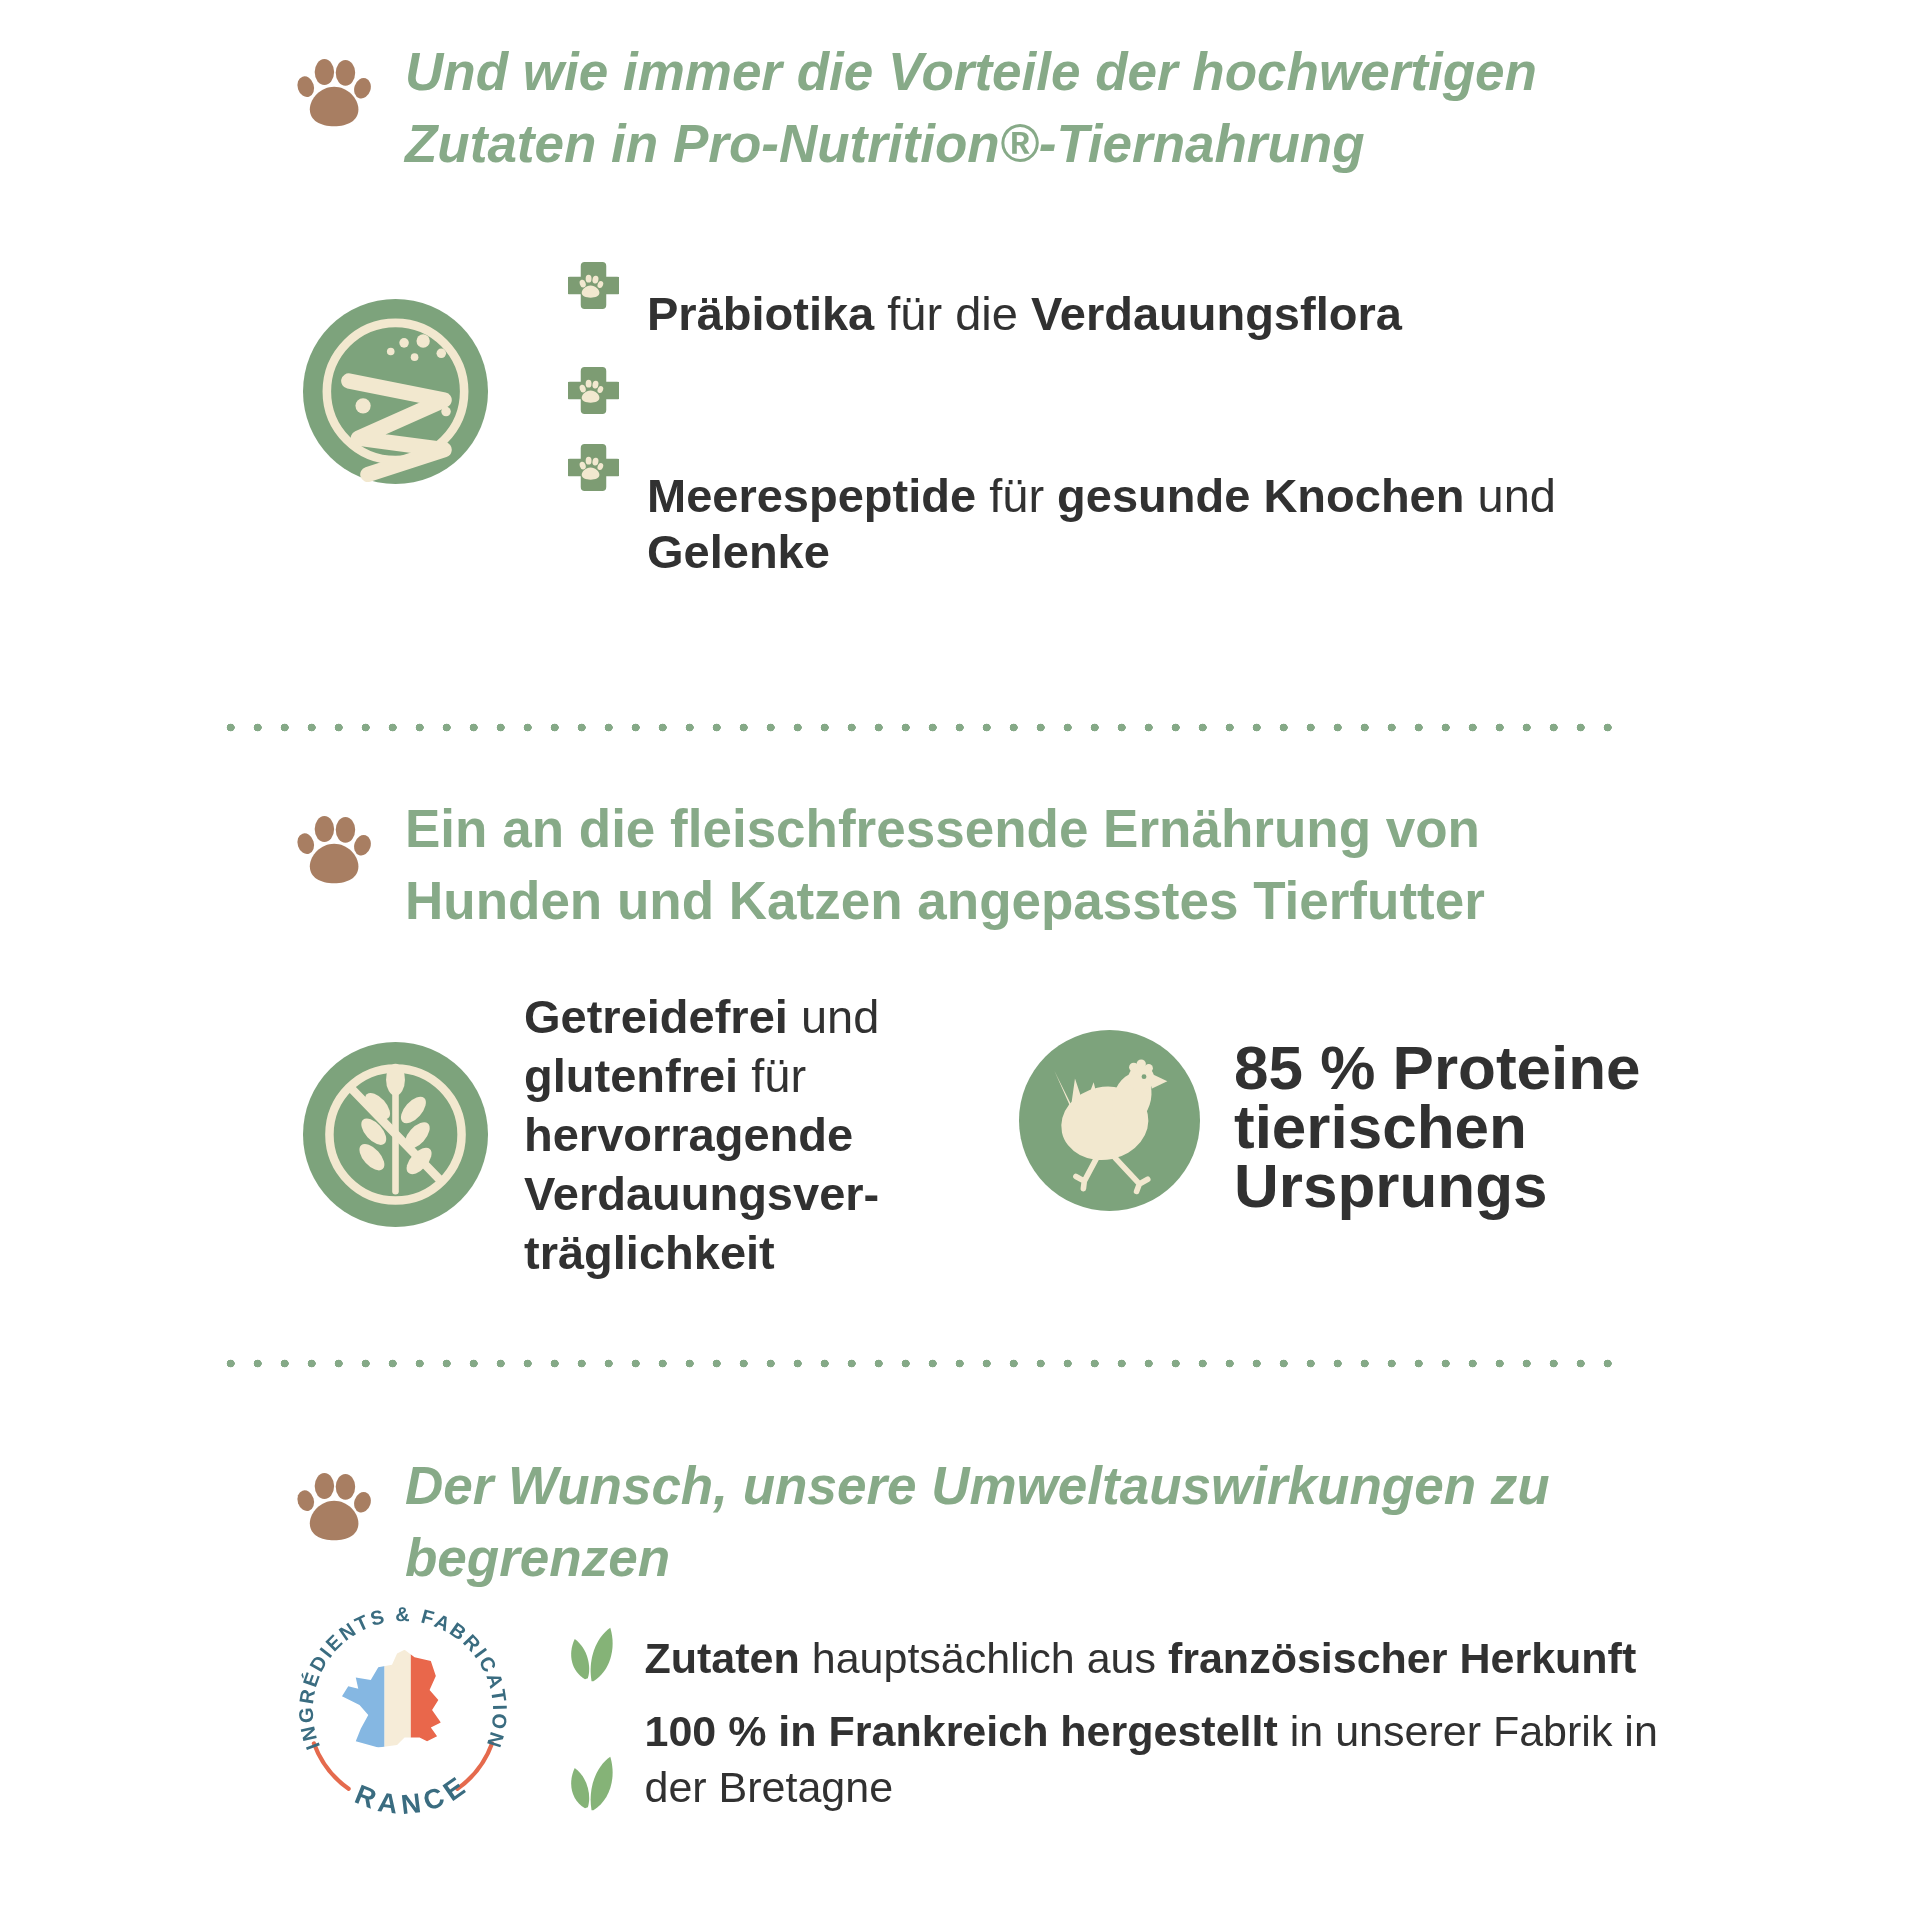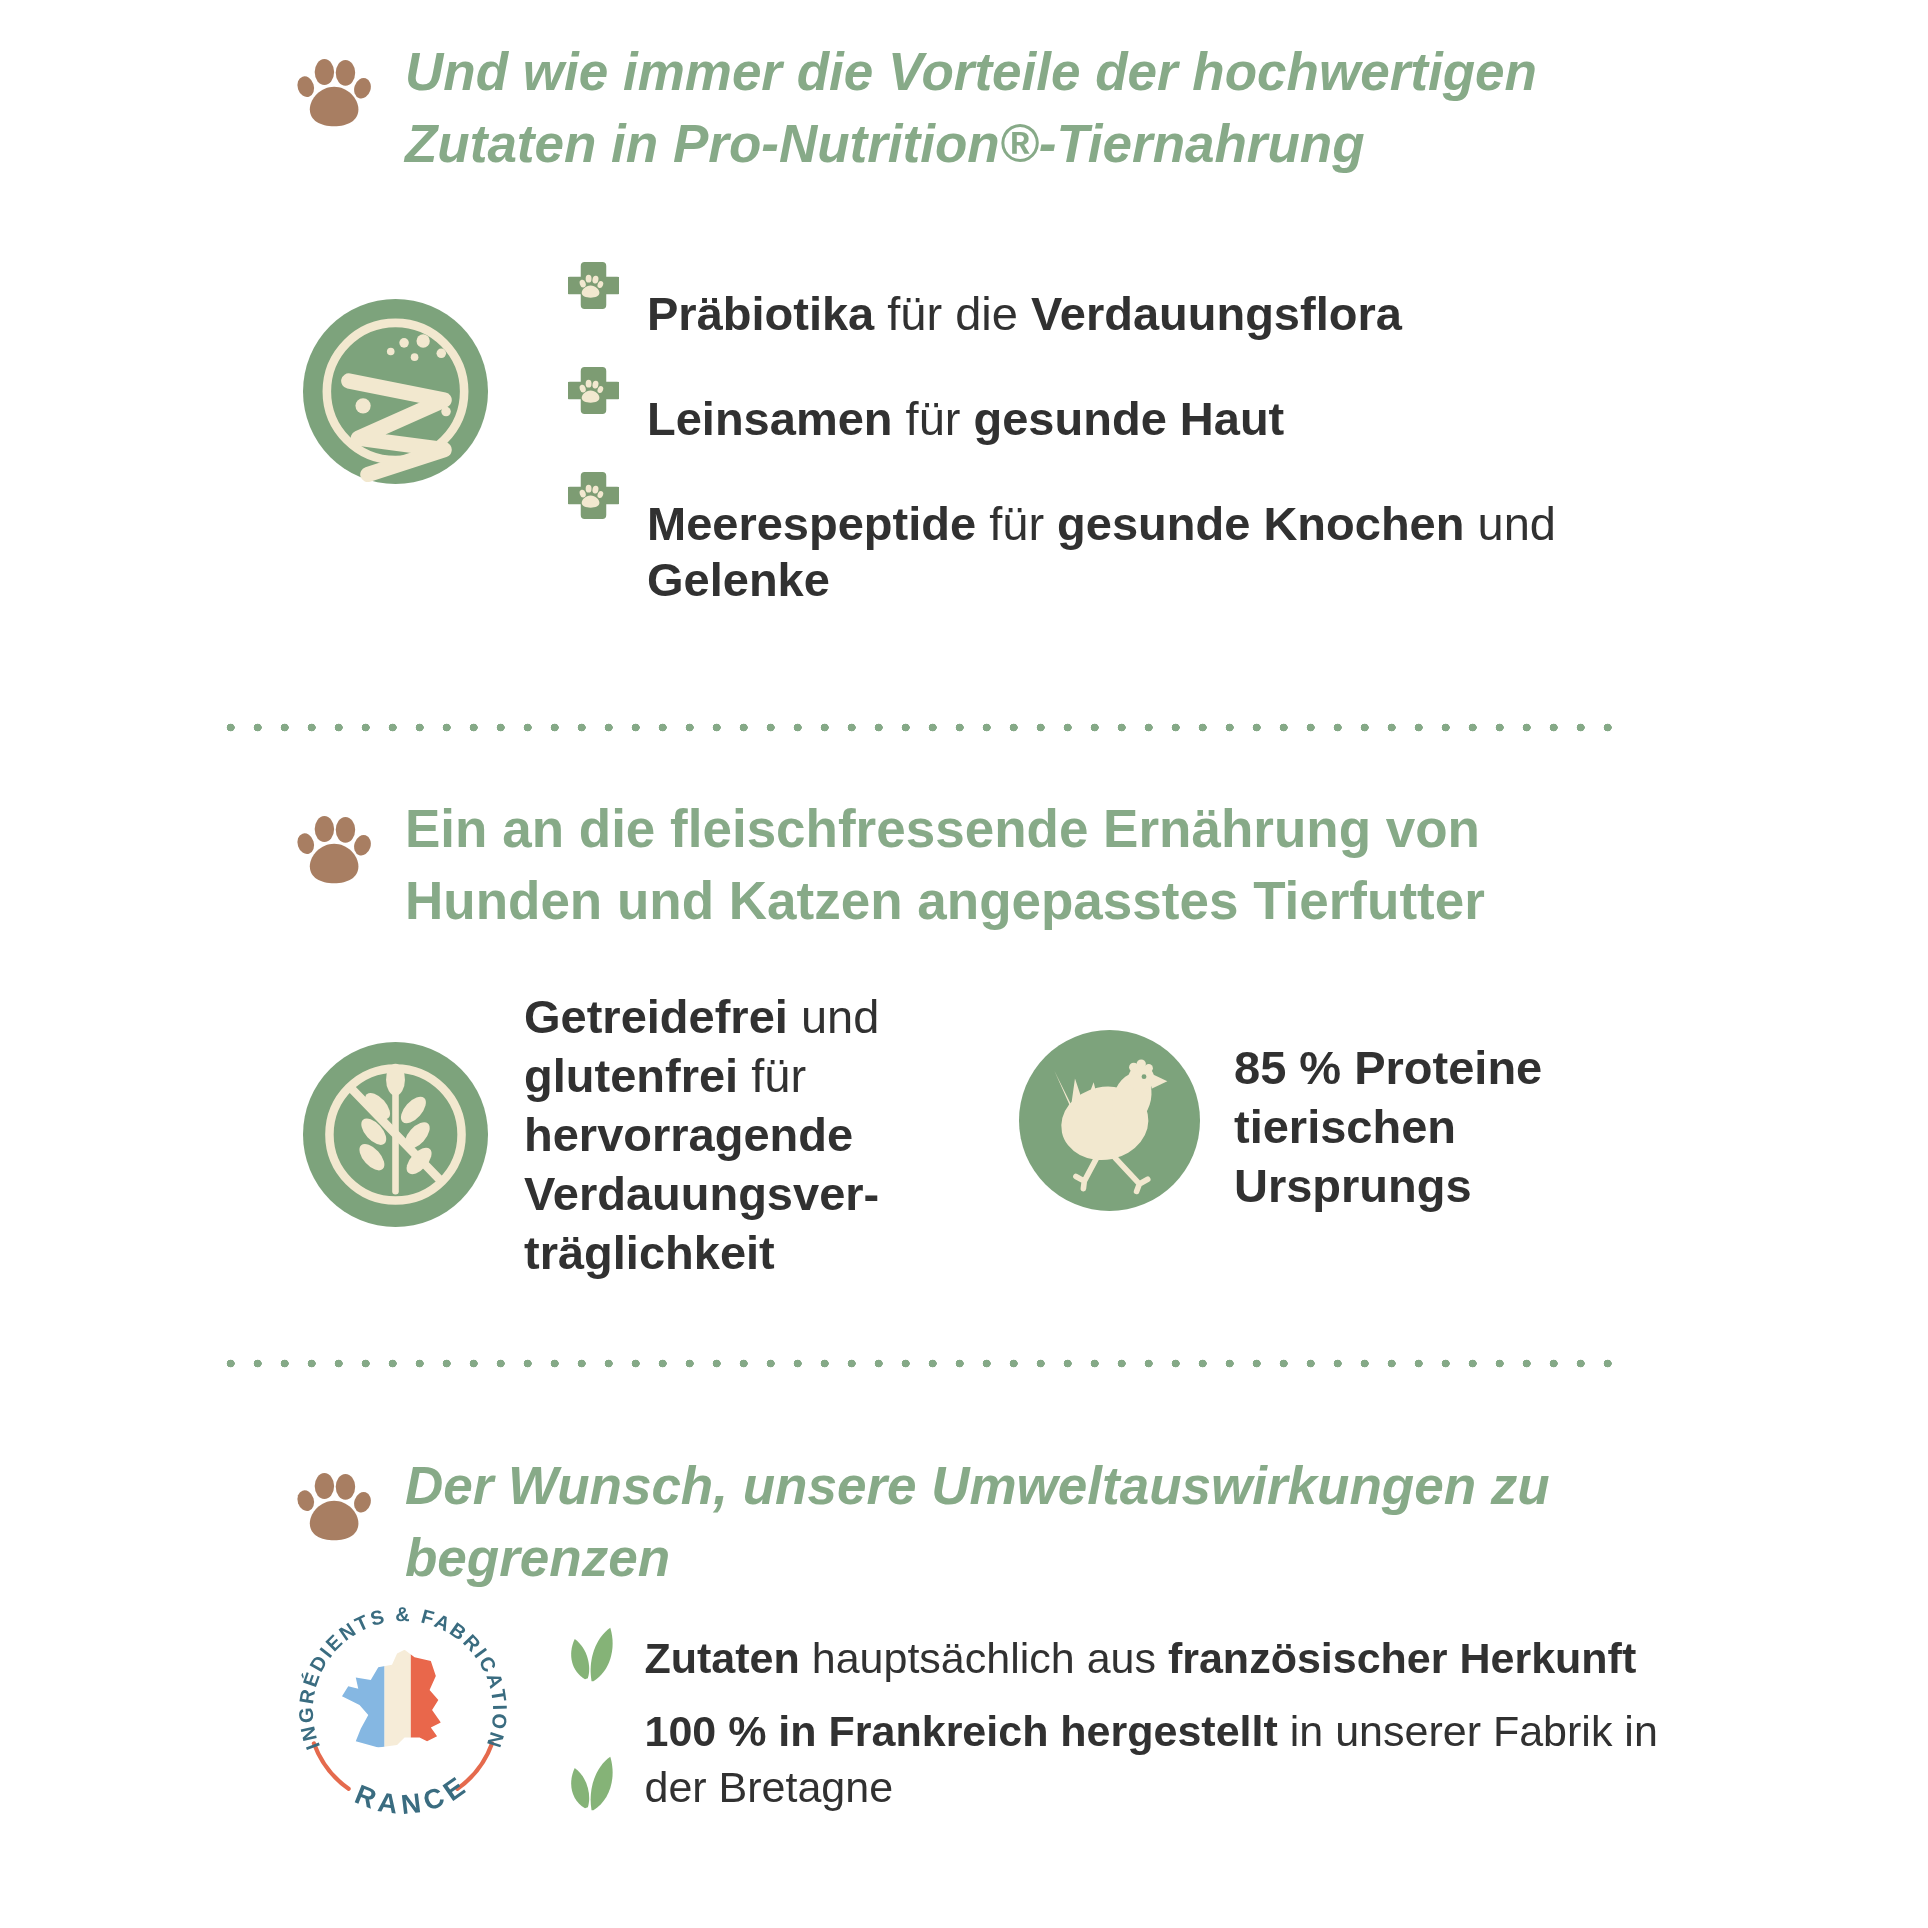--- a/index.html
+++ b/index.html
@@ -24,21 +24,21 @@
     background-size:27px 9.4px;background-repeat:repeat-x;
   }
   
   .plist{list-style:none;margin:0;padding:0;display:flex;flex-direction:column;gap:21px;}
   .plist li{display:flex;align-items:flex-start;gap:28px;}
   .plist .btxt{font-size:47px;line-height:56px;max-width:1036px;margin-top:28px;}
   .plist .icn{flex:0 0 auto;margin-top:1.9px;}
   b{font-weight:700;}
   
   .grain-text{font-size:47px;line-height:59px;width:584px;}
-  .protein-text{font-size:47px;line-height:59px;font-weight:400;width:433px;}
+  .protein-text{font-size:62px;line-height:59px;font-weight:400;width:433px;}
   
   .llist{list-style:none;margin:0;padding:0;display:flex;flex-direction:column;gap:17px;}
   .llist li{display:flex;align-items:flex-end;gap:24.5px;}
   .llist .btxt{font-size:43px;line-height:56px;max-width:1017px;}
   .llist .icn{flex:0 0 auto;margin-top:0px;}
   
   .f-cream{fill:var(--cream);} .f-green{fill:var(--circle_green);} .f-brown{fill:var(--paw_brown);}
   .f-cross{fill:var(--cross_green);} .f-leaf{fill:var(--leaf_green);}
   .s-cream{stroke:var(--cream);fill:none;stroke-linecap:round;stroke-linejoin:round;}
   svg text{font-family:"Liberation Sans","DejaVu Sans",sans-serif;}
@@ -99,21 +99,20 @@
       <span class="icn">
         <svg width="51" height="51" viewBox="0 0 52 52">
           <path class="f-cross" d="M17,2 h18 a4,4 0 0 1 4,4 v11 h11 a4,4 0 0 1 4,4 v10 a4,4 0 0 1 -4,4 h-11 v11 a4,4 0 0 1 -4,4 h-18 a4,4 0 0 1 -4,-4 v-11 h-11 a4,4 0 0 1 -4,-4 v-10 a4,4 0 0 1 4,-4 h11 v-11 a4,4 0 0 1 4,-4 z"></path>
           <ellipse class="f-cream" cx="15" cy="24" rx="3" ry="4" transform="rotate(-18 15 24)"></ellipse>
           <ellipse class="f-cream" cx="21" cy="19" rx="3" ry="4"></ellipse>
           <ellipse class="f-cream" cx="28" cy="20" rx="3" ry="4" transform="rotate(12 28 20)"></ellipse>
           <ellipse class="f-cream" cx="33" cy="25" rx="2.7" ry="3.6" transform="rotate(25 33 25)"></ellipse>
           <path class="f-cream" d="M23,26 C18,26 14,30 14,33.5 C14,37 18,38.5 23,38.5 C28,38.5 32,37 32,33.5 C32,30 28,26 23,26 Z"></path>
         </svg>
       </span>
-      <span class="btxt"><b>Leinsamen</b><span> für </span><b>gesunde Haut</b></span>
     </li>
     <li>
       <span class="icn">
         <svg width="51" height="51" viewBox="0 0 52 52">
           <path class="f-cross" d="M17,2 h18 a4,4 0 0 1 4,4 v11 h11 a4,4 0 0 1 4,4 v10 a4,4 0 0 1 -4,4 h-11 v11 a4,4 0 0 1 -4,4 h-18 a4,4 0 0 1 -4,-4 v-11 h-11 a4,4 0 0 1 -4,-4 v-10 a4,4 0 0 1 4,-4 h11 v-11 a4,4 0 0 1 4,-4 z"></path>
           <ellipse class="f-cream" cx="15" cy="24" rx="3" ry="4" transform="rotate(-18 15 24)"></ellipse>
           <ellipse class="f-cream" cx="21" cy="19" rx="3" ry="4"></ellipse>
           <ellipse class="f-cream" cx="28" cy="20" rx="3" ry="4" transform="rotate(12 28 20)"></ellipse>
           <ellipse class="f-cream" cx="33" cy="25" rx="2.7" ry="3.6" transform="rotate(25 33 25)"></ellipse>
           <path class="f-cream" d="M23,26 C18,26 14,30 14,33.5 C14,37 18,38.5 23,38.5 C28,38.5 32,37 32,33.5 C32,30 28,26 23,26 Z"></path>

